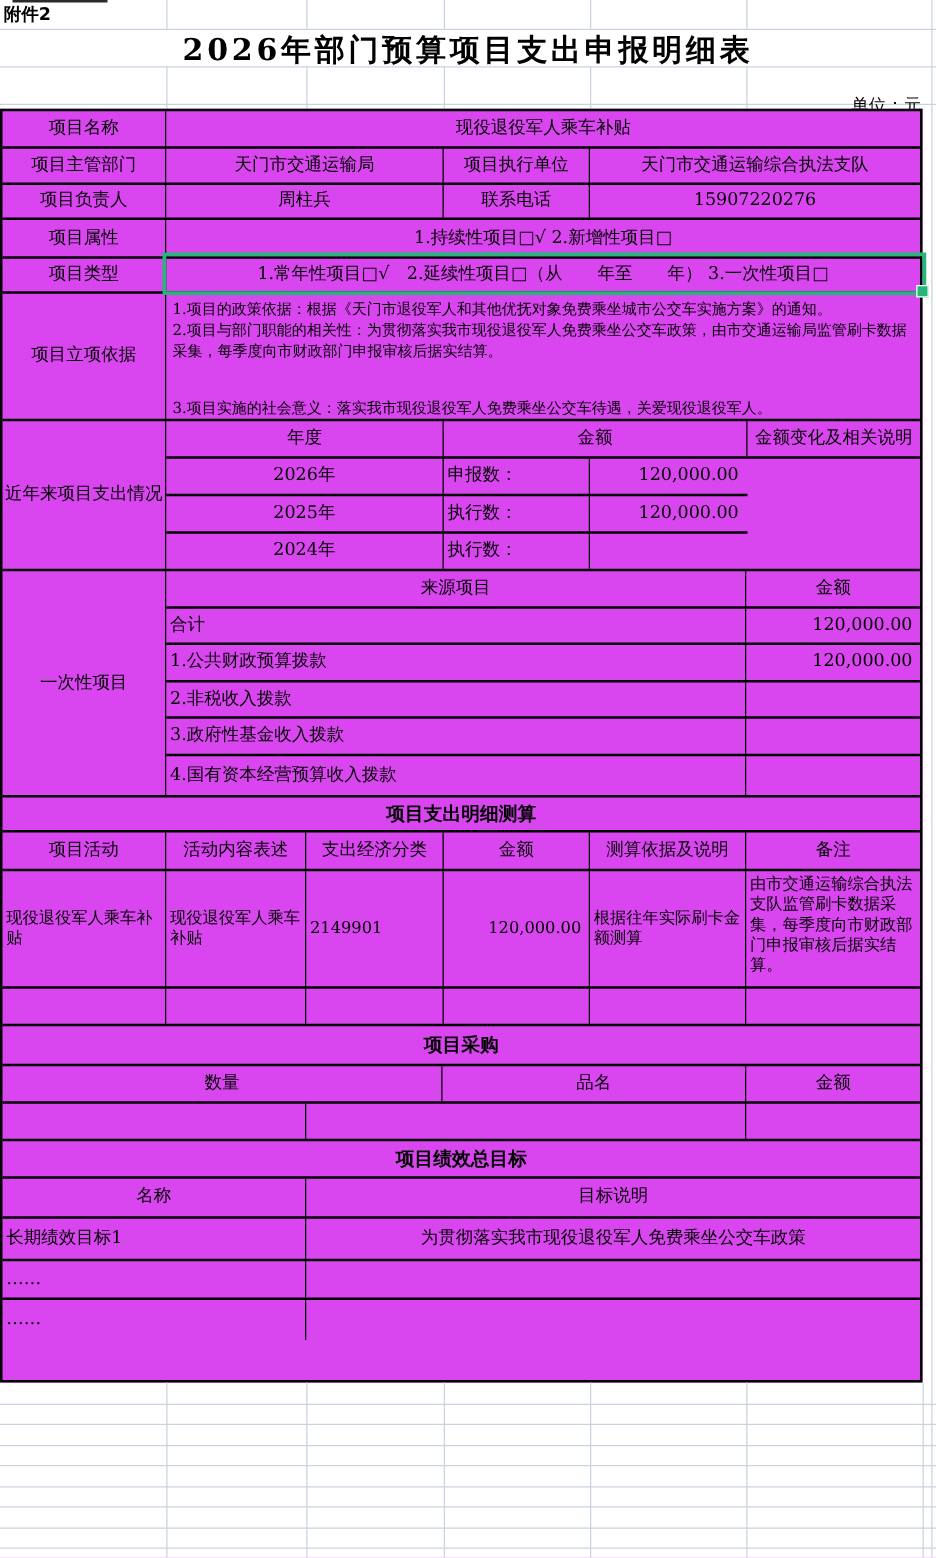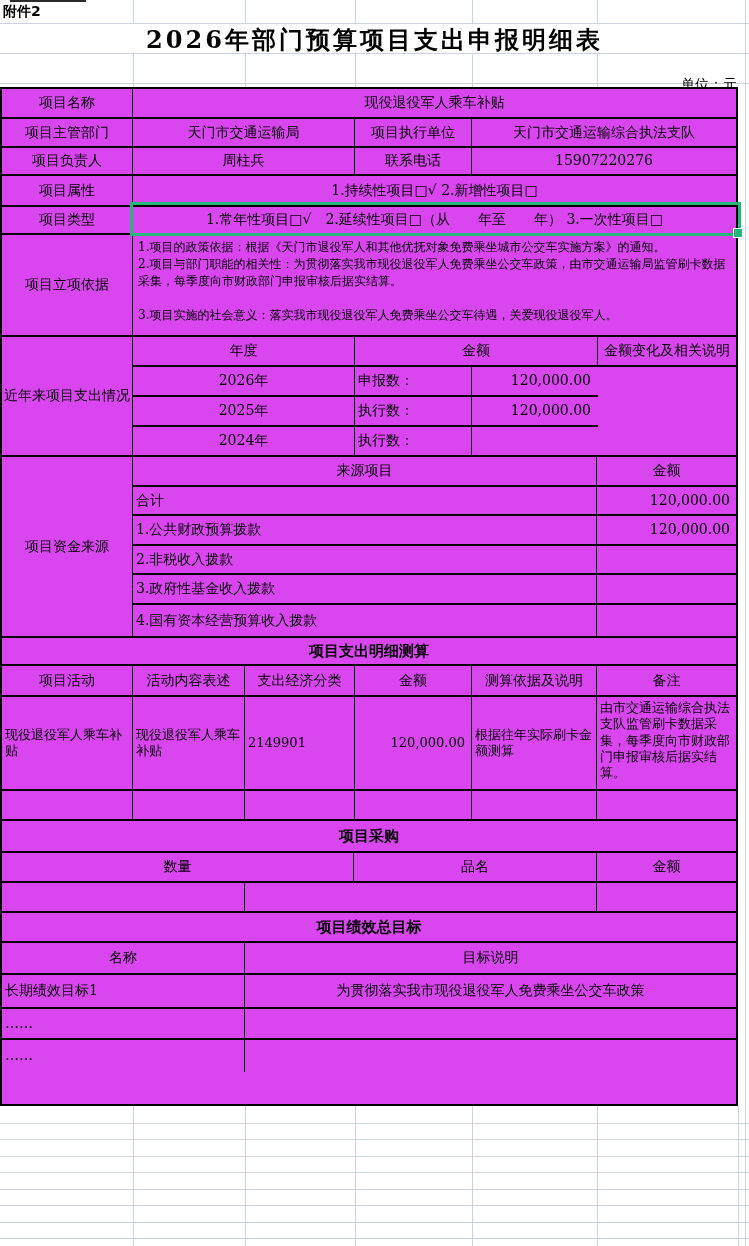--- a/index.html
+++ b/index.html
@@ -38,21 +38,21 @@
   .f15{font-size:15px;}
   
   .wA{width:131px;}.wB{width:112px;}.wC{width:110px;}.wD{width:117px;}
   .wE{width:125px;}.wF{flex:1;}
   .wBC{width:222px;}.wSrc{width:464px;}
   .wP1{width:243px;}.wP2{width:352px;}.wQ1{width:243px;}
   .histLeft{width:465px;box-sizing:border-box;}
   
   .basis{display:block;text-align:left;padding:4px 5px 0 5px;font-size:12px;
          line-height:17px;}
-  .basis .gap{margin-top:17px;}
+  .basis .gap{margin-top:28px;}
   
   .sel{position:absolute;left:130px;top:202px;width:611px;height:34px;
        border:3px solid var(--green,#25b679);box-sizing:border-box;z-index:5;}
   .sel .handle{position:absolute;right:-5px;bottom:-5px;width:8px;height:8px;
        background:var(--green,#25b679);border:1px solid #fff;box-sizing:content-box;}
 </style>
 </head>
 <body>
 
 <div class="sheet">
@@ -142,21 +142,21 @@
               <div class="c wD lft">执行数：</div>
               <div class="c wE rgt end" style="border-right:1px solid #000"></div>
             </div>
           </div>
           <div class="c wF end"></div>
         </div>
       </div>
     </div>
 
     <div class="block" style="height:181px">
-      <div class="c wA">项目资金来源</div>
+      <div class="c wA">一次性项目</div>
       <div class="col" style="flex:1">
         <div class="srow" style="height:30px">
           <div class="c wSrc">来源项目</div>
           <div class="c wF end">金额</div>
         </div>
         <div class="srow" style="height:29px">
           <div class="c wSrc lft">合计</div>
           <div class="c wF end rgt">120,000.00</div>
         </div>
         <div class="srow" style="height:30px">

